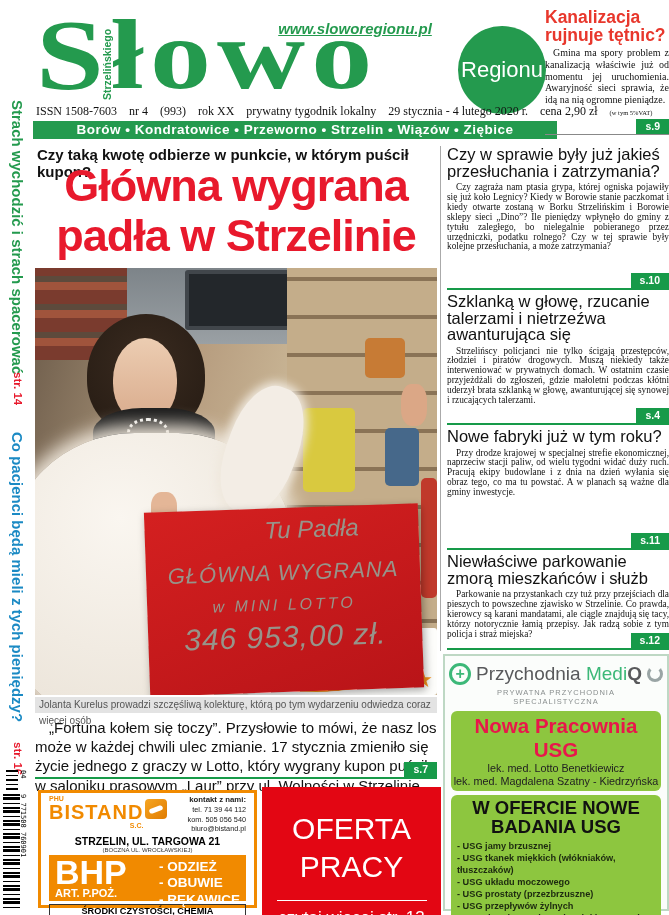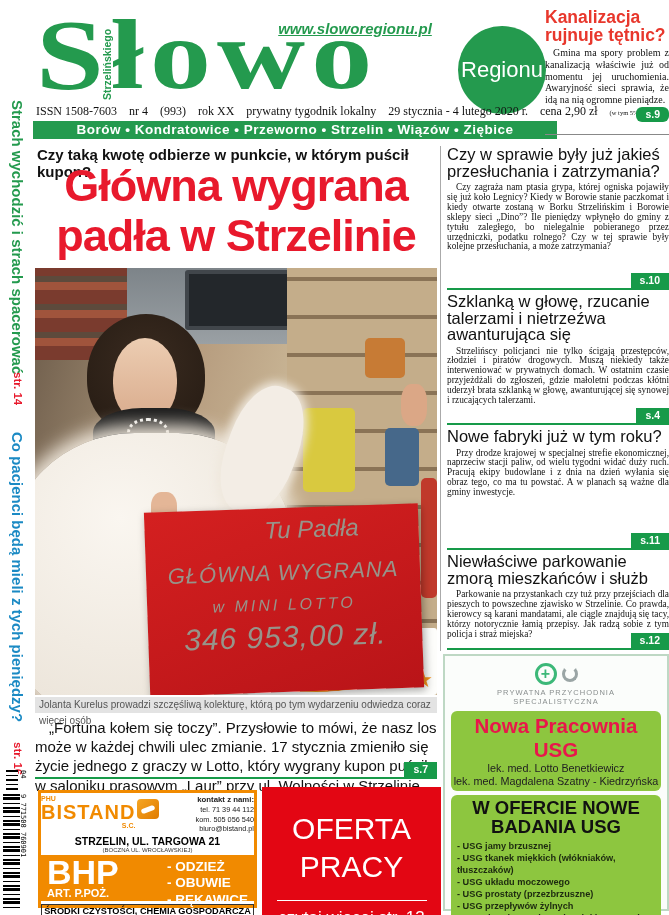--- a/index.html
+++ b/index.html
@@ -35,21 +35,21 @@
   .infoline span { margin-right:9px; }
   .infoline .vat { font-size:6.5px; margin-right:0; }
   .navbar { position:absolute; left:33px; top:121px; width:524px; height:18px; background:#249a4e;
     color:#fff; font-weight:bold; font-size:13.5px; line-height:18px; text-align:center; letter-spacing:0.5px; }
 
   
   .tr-box { position:absolute; left:545px; top:8px; width:124px; height:127px; border-bottom:1.5px solid #888; }
   .tr-box h2 { color:#e8372c; font-size:17.5px; line-height:1.04; font-weight:bold; margin-bottom:3px; }
   .tr-box p { font-family:"Liberation Serif", serif; font-size:10px; line-height:1.17; text-align:justify; text-indent:8px; color:#111; }
   .badge { background:#179a49; color:#fff; font-weight:bold; font-size:10.5px; line-height:13px; padding:1px 9px; }
-  .tr-badge { position:absolute; right:0; bottom:12px;border-radius:6px; }
+  .tr-badge { position:absolute; right:0; bottom:0; }
 
   
   .kicker { position:absolute; left:37px; top:146px; width:402px; font-weight:bold; font-size:15px; color:#111; }
   .headline { position:absolute; left:33px; top:161px; width:406px; text-align:center; color:#e8192c;
     font-weight:bold; font-size:45px; line-height:1.12; letter-spacing:-1px; }
   .headline span { display:block; }
 
   .photo { position:absolute; left:35px; top:268px; width:402px; height:427px; overflow:hidden;
     background:linear-gradient(105deg,#6b5a49 0%,#8d7a63 18%,#b3987b 32%,#c7b393 55%,#bda77f 78%,#a98f6d 100%); }
   .ph-top { position:absolute; left:0; top:0; width:100%; height:76px; background:linear-gradient(#7d8489,#9aa0a4); }
@@ -119,21 +119,21 @@
   .mediq-sub { font-size:7.5px; letter-spacing:1px; color:#8a8f8f; line-height:1.25; }
   .gbox { background:#8dc63f; border-radius:6px; padding:3px 2px; margin-top:4px; }
   .usg-title { color:#e8174b; font-weight:bold; font-size:20.5px; }
   .usg-doc { font-size:10.8px; line-height:1.2; color:#222; }
   .offer-title { color:#111; font-weight:bold; font-size:18.5px; line-height:1.05; }
   .usg-list { text-align:left; padding:3px 0 1px 4px; }
   .usg-list div { font-weight:bold; font-size:9.2px; line-height:1.32; color:#1d2a10; }
 
   
   .bistand { position:absolute; left:38px; top:790px; width:219px; height:118px;
-    border:3px solid #f18a00; background:#fff; padding:2px 0; }
+    border:3px solid #f18a00; background:#fff; padding:2px 8px; }
   .bi-head { display:flex; }
   .bi-logo { line-height:1; }
   .bi-phu { color:#f18a00; font-weight:bold; font-size:7px; }
   .bi-name { color:#f18a00; font-weight:bold; font-size:20px; letter-spacing:1px; }
   .bi-sc { color:#f18a00; font-weight:bold; font-size:7px; text-align:right; }
   .bi-hand { width:22px; height:20px; margin:4px 2px 0 2px; border-radius:4px;
     background:linear-gradient(135deg,#f6a623,#e philosophical); }
   .bi-hand { background:linear-gradient(135deg,#f6a623,#e07b00); position:relative; }
   .bi-hand:after { content:""; position:absolute; left:4px; top:8px; width:14px; height:5px; background:#fff; border-radius:3px; transform:rotate(-20deg); }
   .bi-contact { margin-left:auto; text-align:right; font-size:7.3px; line-height:1.3; color:#222; }
@@ -263,20 +263,21 @@
     <h3>Niewłaściwe parkowanie zmorą mieszkańców i służb</h3>
     <p>Parkowanie na przystankach czy tuż przy przejściach dla pieszych to powszechne zjawisko w Strzelinie. Co prawda, kierowcy są karani mandatami, ale ciągle znajdują się tacy, którzy notorycznie łamią przepisy. Jak radzą sobie z tym policja i straż miejska?</p>
     <div class="rule">
       <span class="badge">s.12</span>
     </div>
   </div>
 
   <div class="mediq">
     <div class="mediq-logo-row">
       <div class="mediq-cross">+</div>
+      <div class="mediq-name"><span>Przychodnia </span><span class="grn">Medi</span><span class="q">Q</span></div>
       <div class="steth"></div>
     </div>
     <div class="mediq-sub">
       <div>PRYWATNA PRZYCHODNIA</div>
       <div>SPECJALISTYCZNA</div>
     </div>
     <div class="gbox">
       <div class="usg-title">Nowa Pracownia USG</div>
       <div class="usg-doc">lek. med. Lotto Benetkiewicz</div>
       <div class="usg-doc">lek. med. Magdalena Szatny - Kiedrzyńska</div>

